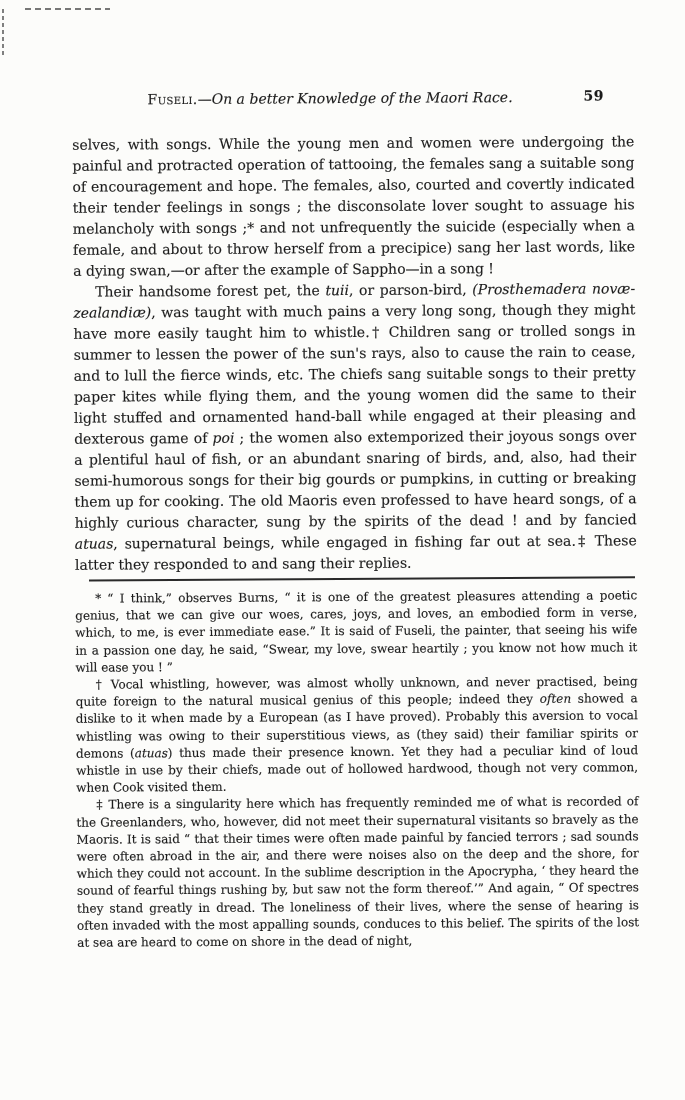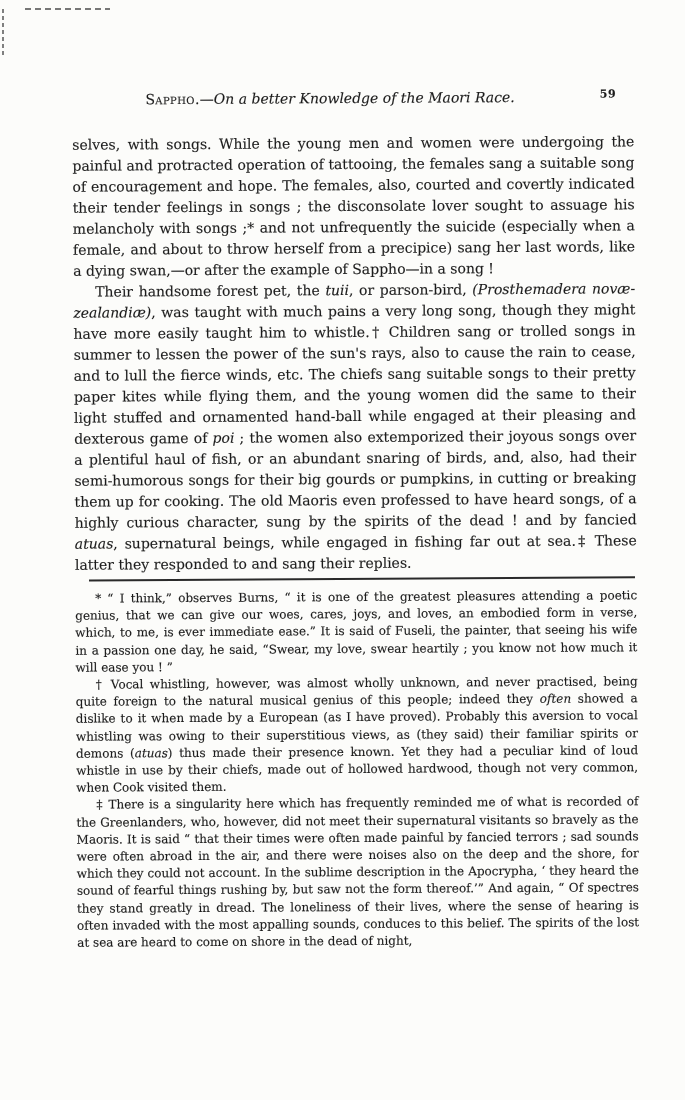--- a/index.html
+++ b/index.html
@@ -22,39 +22,39 @@
   .content {
     position:absolute; left:72px; top:90px; width:562px;
     color:#1c1c1c;
     transform:rotate(-0.35deg); transform-origin:280px 0;
     -webkit-text-stroke:.25px rgba(25,25,25,.5);
   }
   .running-head { position:relative; height:20px; margin-bottom:23px; font-size:14px; }
   .running-head .center { display:block; text-align:center; padding-right:46px; white-space:nowrap; }
   .smallcaps { font-variant:small-caps; letter-spacing:.4px; }
   .head-title { font-style:italic; }
-  .pagenum { position:absolute; right:18px; top:-1px; font-weight:bold; font-size:11px; letter-spacing:.5px; }
+  .pagenum { position:absolute; right:30px; top:-1px; font-weight:bold; font-size:14px; letter-spacing:.5px; }
   .body-para { margin:0; font-size:14px; line-height:21px; text-align:justify; }
   .body-para.indent { text-indent:22px; }
   .body-para i, .footnote i { font-style:italic; }
   .rule { height:2px; background:#2a2a2a; margin:4px 0 0 14px; width:546px; }
   .footnotes { margin-top:9px; }
   .footnote { margin:0; font-size:12px; line-height:17.2px; text-align:justify; text-indent:20px; }
 </style>
 </head>
 <body>
 
 <div class="page">
   <div class="art-hline"></div>
   <div class="art-vline"></div>
 
   <div class="content">
 
     <div class="running-head">
-      <span class="center"><span class="smallcaps">Sappho.</span><span>—</span><span class="head-title">On a better Knowledge of the Maori Race.</span></span>
+      <span class="center"><span class="smallcaps">Fuseli.</span><span>—</span><span class="head-title">On a better Knowledge of the Maori Race.</span></span>
       <span class="pagenum">59</span>
     </div>
 
     <div>
         <p class="body-para"><span>selves, with songs.  While the young men and women were undergoing the painful and protracted operation of tattooing, the females sang a suitable song of encouragement and hope.  The females, also, courted and covertly indicated their tender feelings in songs ; the disconsolate lover sought to assuage his melancholy with songs ;*  and not unfrequently the suicide (especially when a female, and about to throw herself from a precipice) sang her last words, like a dying swan,—or after the example of Sappho—in a song !</span></p>
         <p class="body-para indent"><span>Their handsome forest pet, the </span><i>tuii</i><span>, or parson-bird, </span><i>(Prosthemadera novæ-zealandiæ)</i><span>, was taught with much pains a very long song, though they might have more easily taught him to whistle.†  Children sang or trolled songs in summer to lessen the power of the sun's rays, also to cause the rain to cease, and to lull the fierce winds, etc.  The chiefs sang suitable songs to their pretty paper kites while flying them, and the young women did the same to their light stuffed and ornamented hand-ball while engaged at their pleasing and dexterous game of </span><i>poi</i><span> ;  the women also extemporized their joyous songs over a plentiful haul of fish, or an abundant snaring of birds, and, also, had their semi-humorous songs for their big gourds or pumpkins, in cutting or breaking them up for cooking.  The old Maoris even professed to have heard songs, of a highly curious character, sung by the spirits of the dead ! and by fancied </span><i>atuas</i><span>, supernatural beings, while engaged in fishing far out at sea.‡  These latter they responded to and sang their replies.</span></p>
       </div>
 
     <div class="rule"></div>
 

